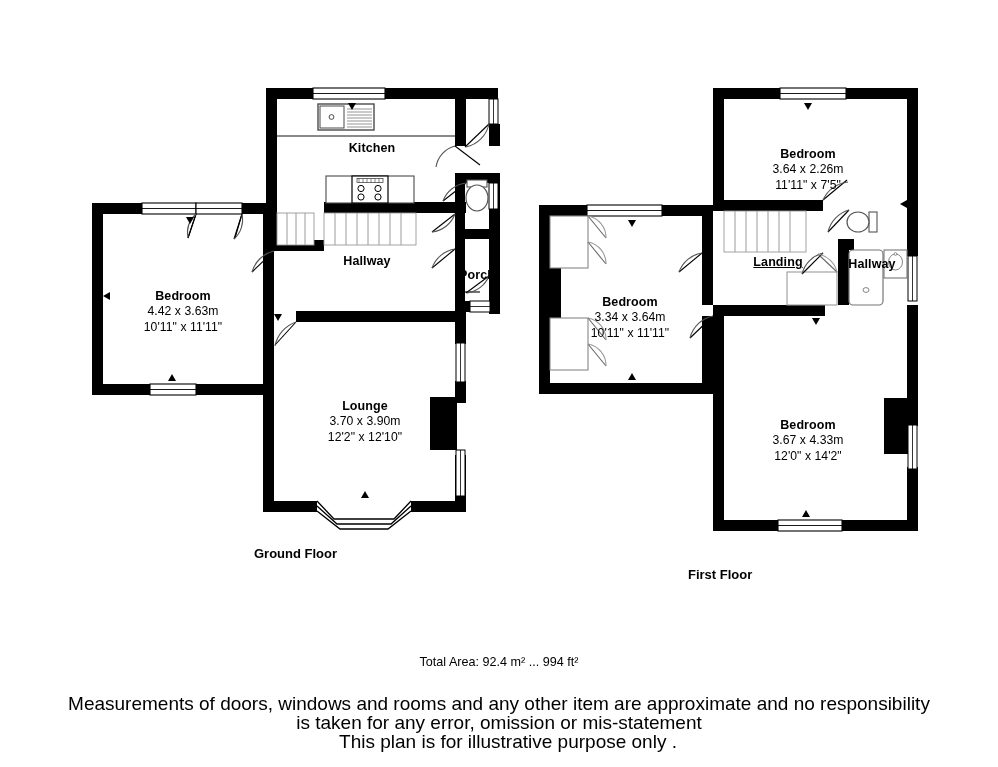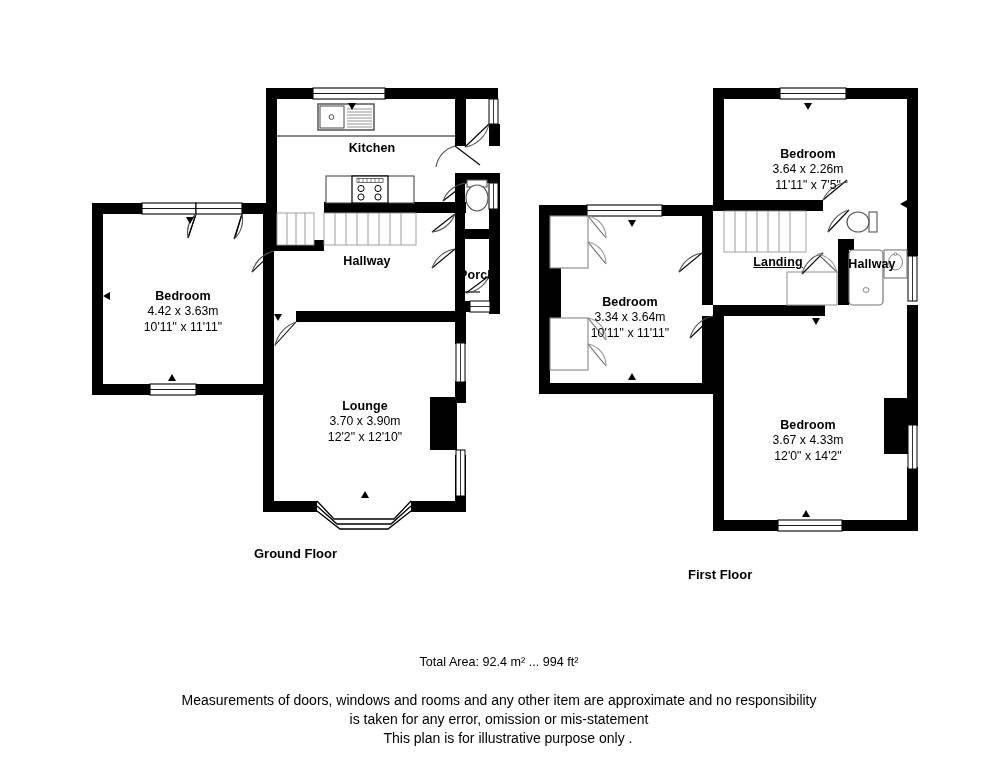--- a/index.html
+++ b/index.html
@@ -56,21 +56,21 @@
     left: 0;
     width: 998px;
     text-align: center;
     margin-top: 36px;
   }
   .total-area {
     font-size: 12.6px;
     font-weight: normal;
   }
   .disclaimer {
-    font-size: 14px;
+    font-size: 19px;
     line-height: 1.42;
     font-weight: normal;
   }
 </style>
 </head>
 <body>
 
 <div id="plan-root">
 
   <svg class="floor-svg" viewBox="0 0 998 767" xmlns="http://www.w3.org/2000/svg">

